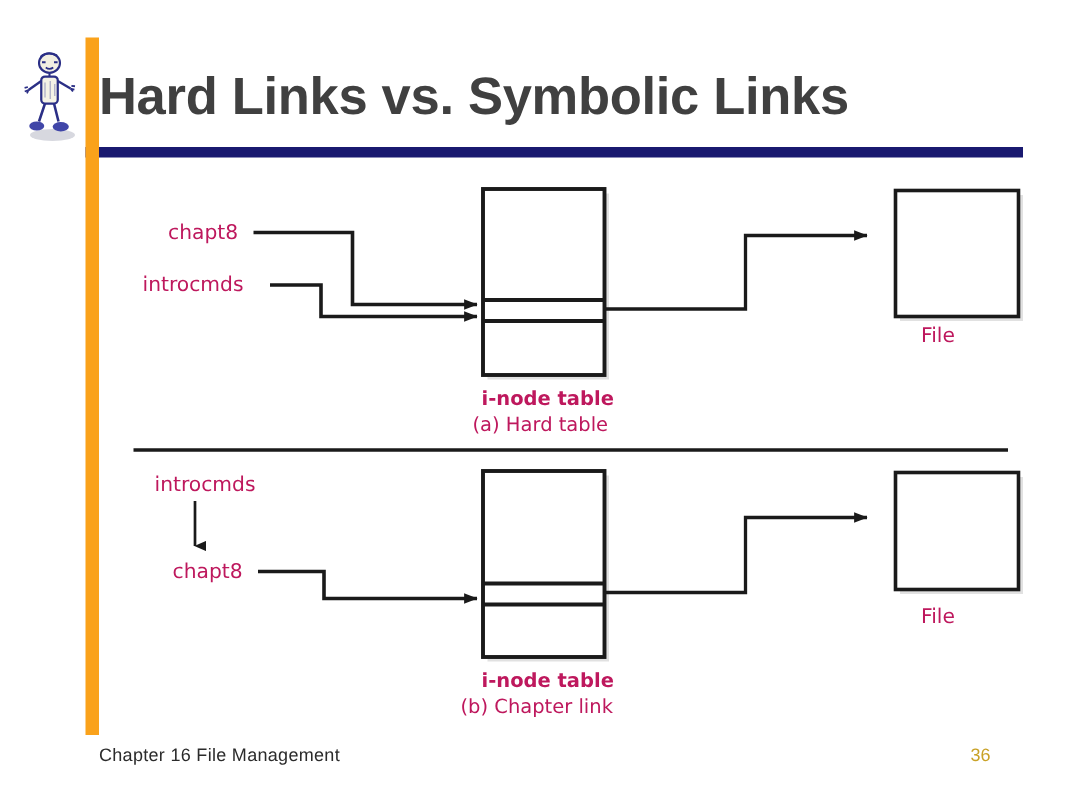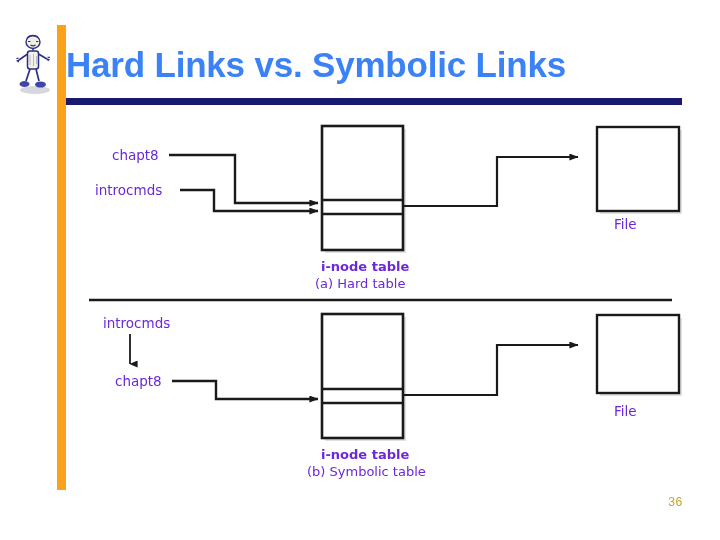--- a/index.html
+++ b/index.html
@@ -42,21 +42,21 @@
     height: 7px;
     background: #191970;
     z-index: 2;
   }
 
   .title {
     position: absolute;
     left: 66px;
     top: 44px;
     width: 610px;
-    color: #3b82f6;
+    color: #404040;
     font-size: 35px;
     font-weight: bold;
     letter-spacing: -0.2px;
     white-space: nowrap;
     line-height: 42px;
     z-index: 4;
   }
 
   
   .mascot {
@@ -72,42 +72,41 @@
   .footer-text {
     position: absolute;
     left: 66px;
     top: 496px;
     font-size: 12px;
     color: #2b2b2b;
     letter-spacing: 0.2px;
   }
   .page-number {
     position: absolute;
-    left: 668px;
+    left: 647px;
     top: 496px;
     font-size: 12px;
     color: #C9A227;
-    font-family: Liberation Mono, monospace;
   }
 
   
   .diagram {
     position: absolute;
     left: 0;
     top: 0;
     width: 720px;
     height: 540px;
     z-index: 1;
   }
 
   .dlabel {
     position: absolute;
     font-family: "DejaVu Sans", sans-serif;
     font-size: 13.5px;
-    color: #6d28d9;
+    color: #be185d;
     white-space: nowrap;
   }
   .dlabel.bold { font-weight: bold; text-align: right; }
   .dlabel.small { font-size: 13px; }
 </style>
 </head>
 <body>
 
 <div id="slide">
 
@@ -192,18 +191,19 @@
 
   <div class="dlabel" style="left:112px; top:147px;">chapt8</div>
   <div class="dlabel" style="left:95px; top:182px;">introcmds</div>
   <div class="dlabel bold small" style="left:321px; top:259px;">i-node table</div>
   <div class="dlabel small" style="left:315px; top:276px;">(a) Hard table</div>
   <div class="dlabel" style="left:614px; top:216px;">File</div>
 
   <div class="dlabel" style="left:103px; top:315px;">introcmds</div>
   <div class="dlabel" style="left:115px; top:373px;">chapt8</div>
   <div class="dlabel bold small" style="left:321px; top:447px;">i-node table</div>
-  <div class="dlabel small" style="left:307px; top:464px;">(b) Symbolic table</div>
+  <div class="dlabel small" style="left:307px; top:464px;">(b) Chapter link</div>
   <div class="dlabel" style="left:614px; top:403px;">File</div>
 
+  <div class="footer-text">Chapter 16 File Management</div>
   <div class="page-number">36</div>
 
 </div>
 
 </body></html>

